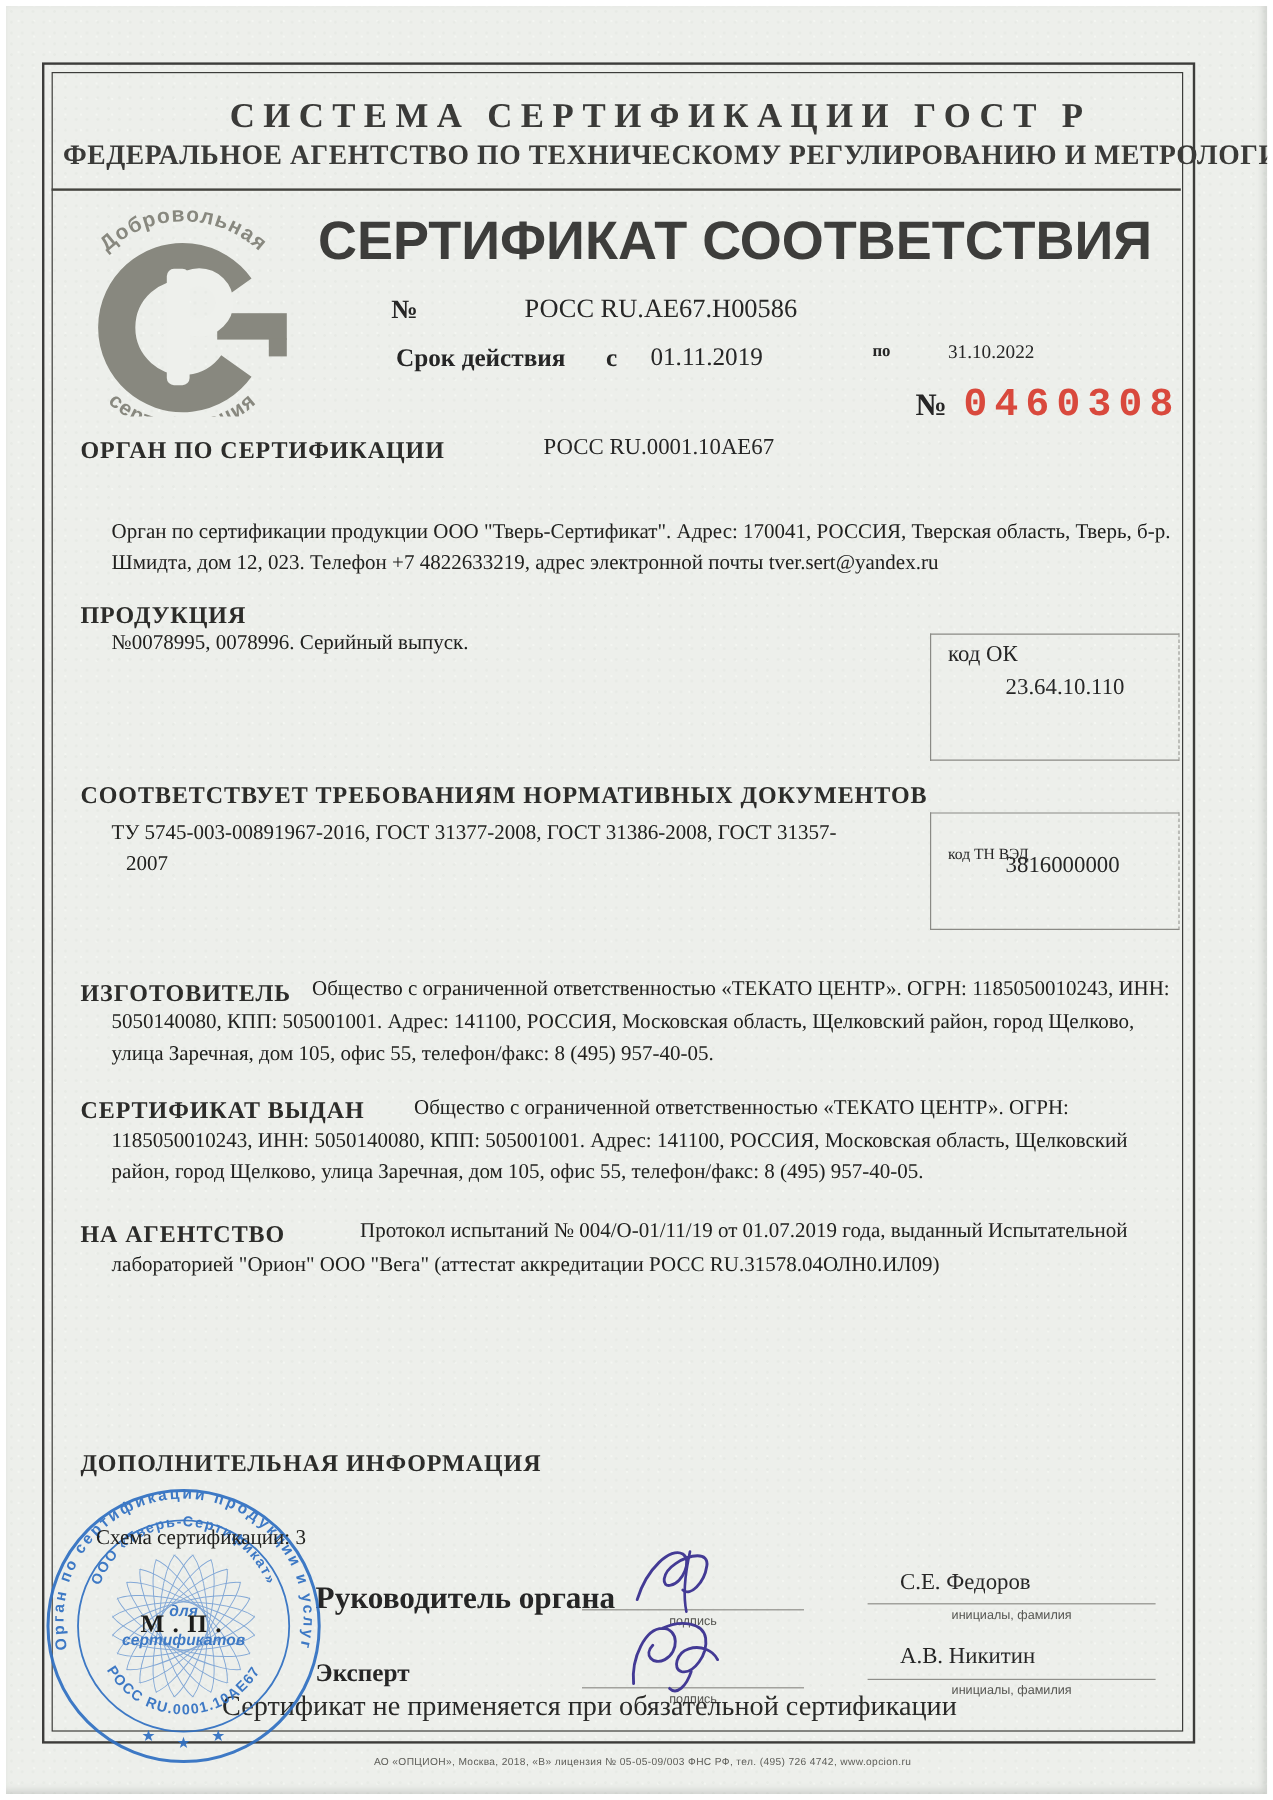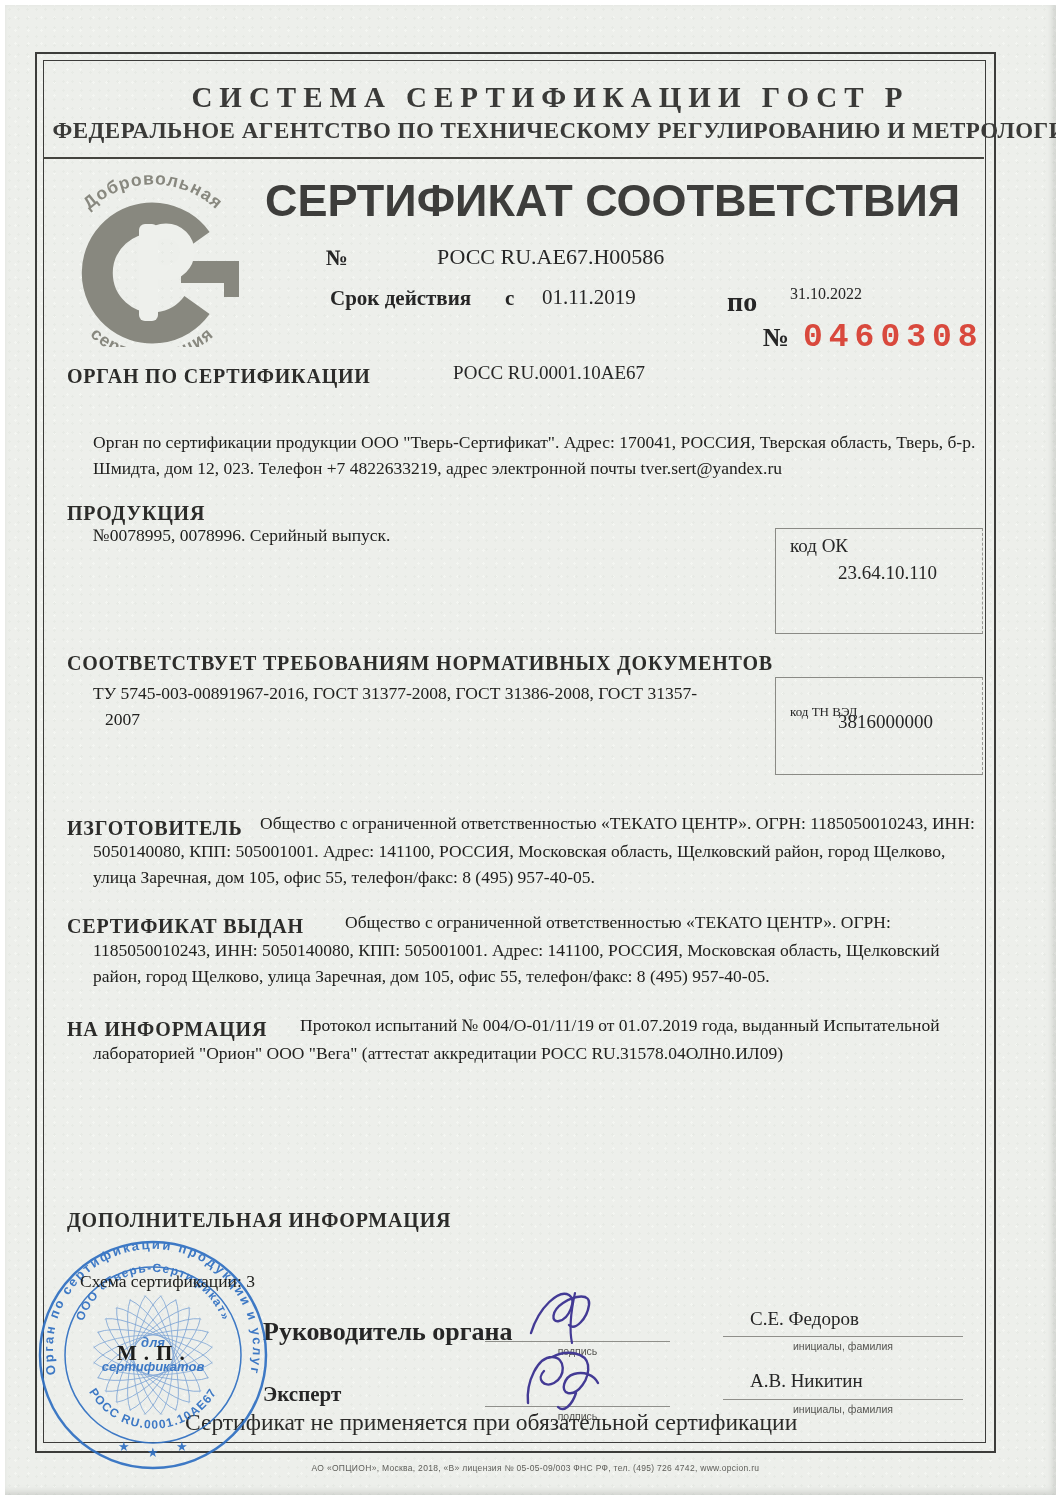--- a/index.html
+++ b/index.html
@@ -70,21 +70,21 @@
   </div>
 
   <div class="abs doc-title">СЕРТИФИКАТ СООТВЕТСТВИЯ</div>
 
   <div class="abs serif22 b" style="left:321px;top:240px;">№</div>
   <div class="abs serif22" style="left:432px;top:239px;">РОСС RU.AE67.H00586</div>
 
   <div class="abs b" style="left:325px;top:281px;font-size:21px;">Срок действия</div>
   <div class="abs b" style="left:500px;top:281px;font-size:21px;">с</div>
   <div class="abs" style="left:537px;top:280px;font-size:21px;">01.11.2019</div>
-  <div class="abs b" style="left:722px;top:281px;font-size:28px;text-align:right;">по</div>
+  <div class="abs b" style="left:722px;top:281px;font-size:14px;text-align:right;">по</div>
   <div class="abs" style="left:785px;top:280px;font-size:16px;">31.10.2022</div>
 
   <div class="abs b" style="left:758px;top:318px;font-size:26px;">№</div>
   <div class="abs red-num" style="left:798px;top:314px;">0460308</div>
 
   <div class="abs lbl" style="left:62px;top:360px;">ОРГАН ПО СЕРТИФИКАЦИИ</div>
   <div class="abs" style="left:448px;top:357px;font-size:19px;">РОСС RU.0001.10АЕ67</div>
   <div class="abs body-t" style="left:88px;top:427px;">Орган по сертификации продукции ООО "Тверь-Сертификат". Адрес: 170041, РОССИЯ, Тверская область, Тверь, б-р.</div>
   <div class="abs body-t" style="left:88px;top:453px;">Шмидта, дом 12, 023. Телефон +7 4822633219, адрес электронной почты tver.sert@yandex.ru</div>
 
@@ -108,21 +108,21 @@
   <div class="abs lbl" style="left:62px;top:812px;">ИЗГОТОВИТЕЛЬ</div>
   <div class="abs body-t" style="left:255px;top:808px;">Общество с ограниченной ответственностью «ТЕКАТО ЦЕНТР». ОГРН: 1185050010243, ИНН:</div>
   <div class="abs body-t" style="left:88px;top:836px;">5050140080, КПП: 505001001. Адрес: 141100, РОССИЯ, Московская область, Щелковский район, город Щелково,</div>
   <div class="abs body-t" style="left:88px;top:862px;">улица Заречная, дом 105, офис 55, телефон/факс: 8 (495) 957-40-05.</div>
 
   <div class="abs lbl" style="left:62px;top:910px;">СЕРТИФИКАТ ВЫДАН</div>
   <div class="abs body-t" style="left:340px;top:907px;">Общество с ограниченной ответственностью «ТЕКАТО ЦЕНТР». ОГРН:</div>
   <div class="abs body-t" style="left:88px;top:935px;">1185050010243, ИНН: 5050140080, КПП: 505001001. Адрес: 141100, РОССИЯ, Московская область, Щелковский</div>
   <div class="abs body-t" style="left:88px;top:961px;">район, город Щелково, улица Заречная, дом 105, офис 55, телефон/факс: 8 (495) 957-40-05.</div>
 
-  <div class="abs lbl" style="left:62px;top:1013px;">НА ИНФОРМАЦИЯ</div>
+  <div class="abs lbl" style="left:62px;top:1013px;">НА АГЕНТСТВО</div>
   <div class="abs body-t" style="left:295px;top:1010px;">Протокол испытаний № 004/О-01/11/19 от 01.07.2019 года, выданный Испытательной</div>
   <div class="abs body-t" style="left:88px;top:1038px;">лабораторией "Орион" ООО "Вега" (аттестат аккредитации РОСС RU.31578.04ОЛН0.ИЛ09)</div>
 
   <div class="abs lbl" style="left:62px;top:1204px;">ДОПОЛНИТЕЛЬНАЯ ИНФОРМАЦИЯ</div>
   <div class="abs body-t" style="left:75px;top:1266px;z-index:6;">Схема сертификации: 3</div>
 
   <div class="abs" style="left:28px;top:1230px;width:240px;height:240px;z-index:3;opacity:.92;">
     <svg width="240" height="240" viewBox="0 0 240 240">
       <defs>
         <path id="stampOuter" d="M 26,148 A 100,100 0 1 1 214,148"></path>

